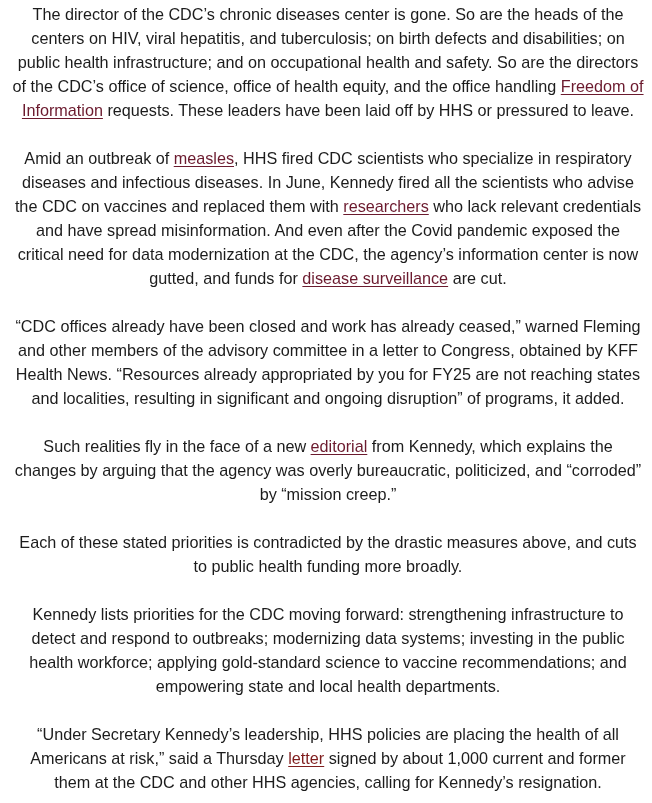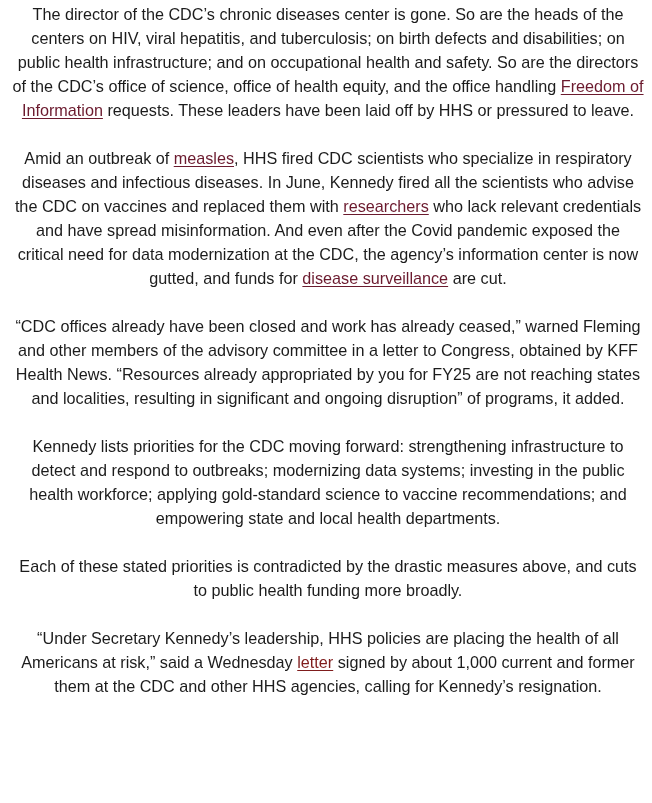--- a/index.html
+++ b/index.html
@@ -33,19 +33,20 @@
 </head>
 <body style="background: rgb(255, 255, 255);">
 
 <div class="article" style="color: rgb(28, 28, 28);">
   <p><span>The director of the CDC’s chronic diseases center is gone. So are the heads of the centers on HIV, viral hepatitis, and tuberculosis; on birth defects and disabilities; on public health infrastructure; and on occupational health and safety. So are the directors of the CDC’s office of science, office of health equity, and the office handling </span><a href="#" style="color: rgb(107, 26, 46);">Freedom of Information</a><span> requests. These leaders have been laid off by HHS or pressured to leave.</span></p>
 
   <p><span>Amid an outbreak of </span><a href="#" style="color: rgb(107, 26, 46);">measles</a><span>, HHS fired CDC scientists who specialize in respiratory diseases and infectious diseases. In June, Kennedy fired all the scientists who advise the CDC on vaccines and replaced them with </span><a href="#" style="color: rgb(107, 26, 46);">researchers</a><span> who lack relevant credentials and have spread misinformation. And even after the Covid pandemic exposed the critical need for data modernization at the CDC, the agency’s information center is now gutted, and funds for </span><a href="#" style="color: rgb(107, 26, 46);">disease surveillance</a><span> are cut.</span></p>
 
   <p><span>“CDC offices already have been closed and work has already ceased,” warned Fleming and other members of the advisory committee in a letter to Congress, obtained by KFF Health News. “Resources already appropriated by you for FY25 are not reaching states and localities, resulting in significant and ongoing disruption” of programs, it added.</span></p>
 
+  <p><span>Such realities fly in the face of a new </span><a href="#" style="color: rgb(107, 26, 46);">editorial</a><span> from Kennedy, which explains the changes by arguing that the agency was overly bureaucratic, politicized, and “corroded” by “mission creep.”</span></p>
+
+  <p><span>Each of these stated priorities is contradicted by the drastic measures above, and cuts to public health funding more broadly.</span></p>
 
   <p><span>Kennedy lists priorities for the CDC moving forward: strengthening infrastructure to detect and respond to outbreaks; modernizing data systems; investing in the public health workforce; applying gold-standard science to vaccine recommendations; and empowering state and local health departments.</span></p>
 
-  <p><span>Each of these stated priorities is contradicted by the drastic measures above, and cuts to public health funding more broadly.</span></p>
-
-  <p><span>“Under Secretary Kennedy’s leadership, HHS policies are placing the health of all Americans at risk,” said a Wednesday </span><a href="#" style="color: #7f1d1d;">letter</a><span> signed by about 1,000 current and former them at the CDC and other HHS agencies, calling for Kennedy’s resignation.</span></p>
+  <p><span>“Under Secretary Kennedy’s leadership, HHS policies are placing the health of all Americans at risk,” said a Thursday </span><a href="#" style="color: #7f1d1d;">letter</a><span> signed by about 1,000 current and former them at the CDC and other HHS agencies, calling for Kennedy’s resignation.</span></p>
 </div>
 
 </body></html>

